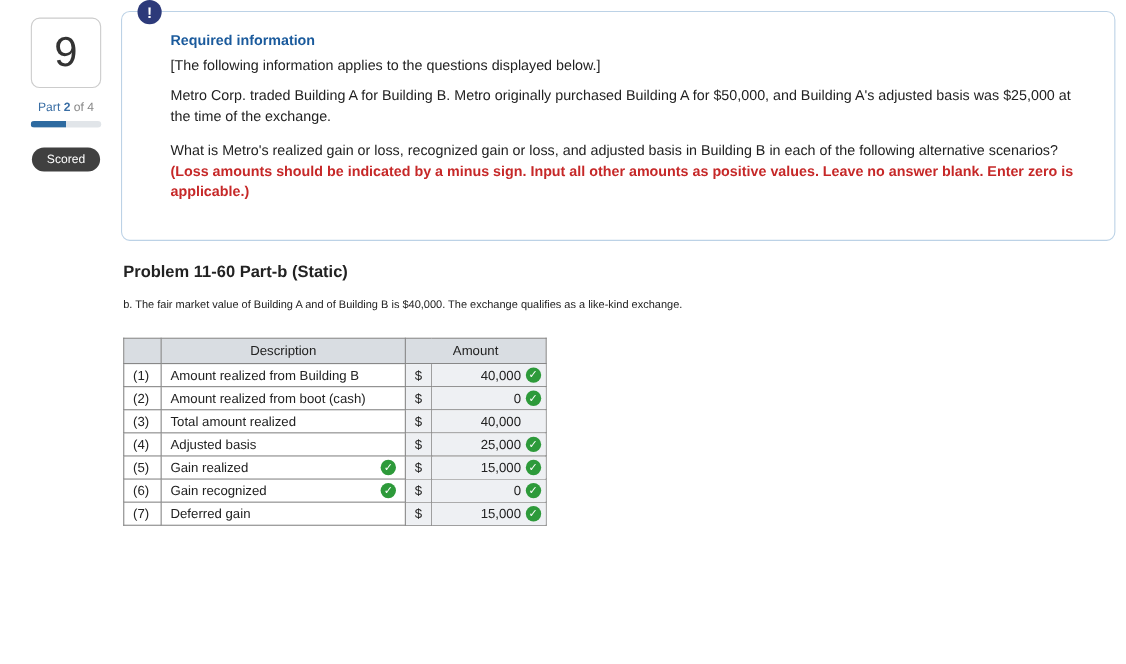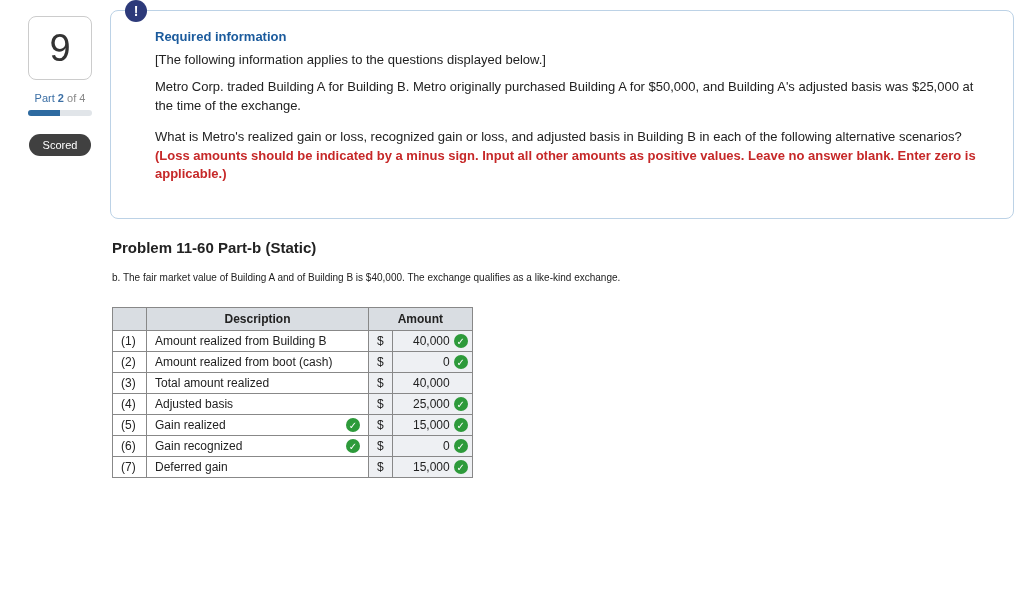--- a/index.html
+++ b/index.html
@@ -52,32 +52,32 @@
   .part-text { font-size:10px; margin-bottom: 24px; margin-left:2px; }
   table.answer {
     border-collapse: collapse;
     font-size: 12px;
     margin-left: 2px;
   }
   table.answer th {
     background:#d9dde2;
     border:1px solid #888;
     padding:4px 10px;
-    font-weight:bold;
+    font-weight:normal;
     text-align:center;
   }
   table.answer td {
     border:1px solid #888;
     padding:3px 8px;
     vertical-align: middle;
   }
   table.answer td.idx { text-align:left; width:34px; }
   table.answer td.desc { width:222px; }
   table.answer td.dollar { width:16px; text-align:left; background:#eef0f3; position:relative; }
-  table.answer td.amt { text-align:right; width:80px; background:#eef0f3; position:relative; padding-right:22px; }
+  table.answer td.amt { text-align:right; width:104px; background:#eef0f3; position:relative; padding-right:22px; }
   .check {
     display:inline-flex; width:14px; height:14px; border-radius:50%;
     background:#2d9a3a; color:#fff; align-items:center; justify-content:center;
     font-size:10px; position:absolute; right:4px; top:50%; transform:translateY(-50%);
   }
   td.desc .inline-check {
     display:inline-flex; width:14px; height:14px; border-radius:50%;
     background:#2d9a3a; color:#fff; align-items:center; justify-content:center;
     font-size:10px; float:right; margin-left:6px;
   }

